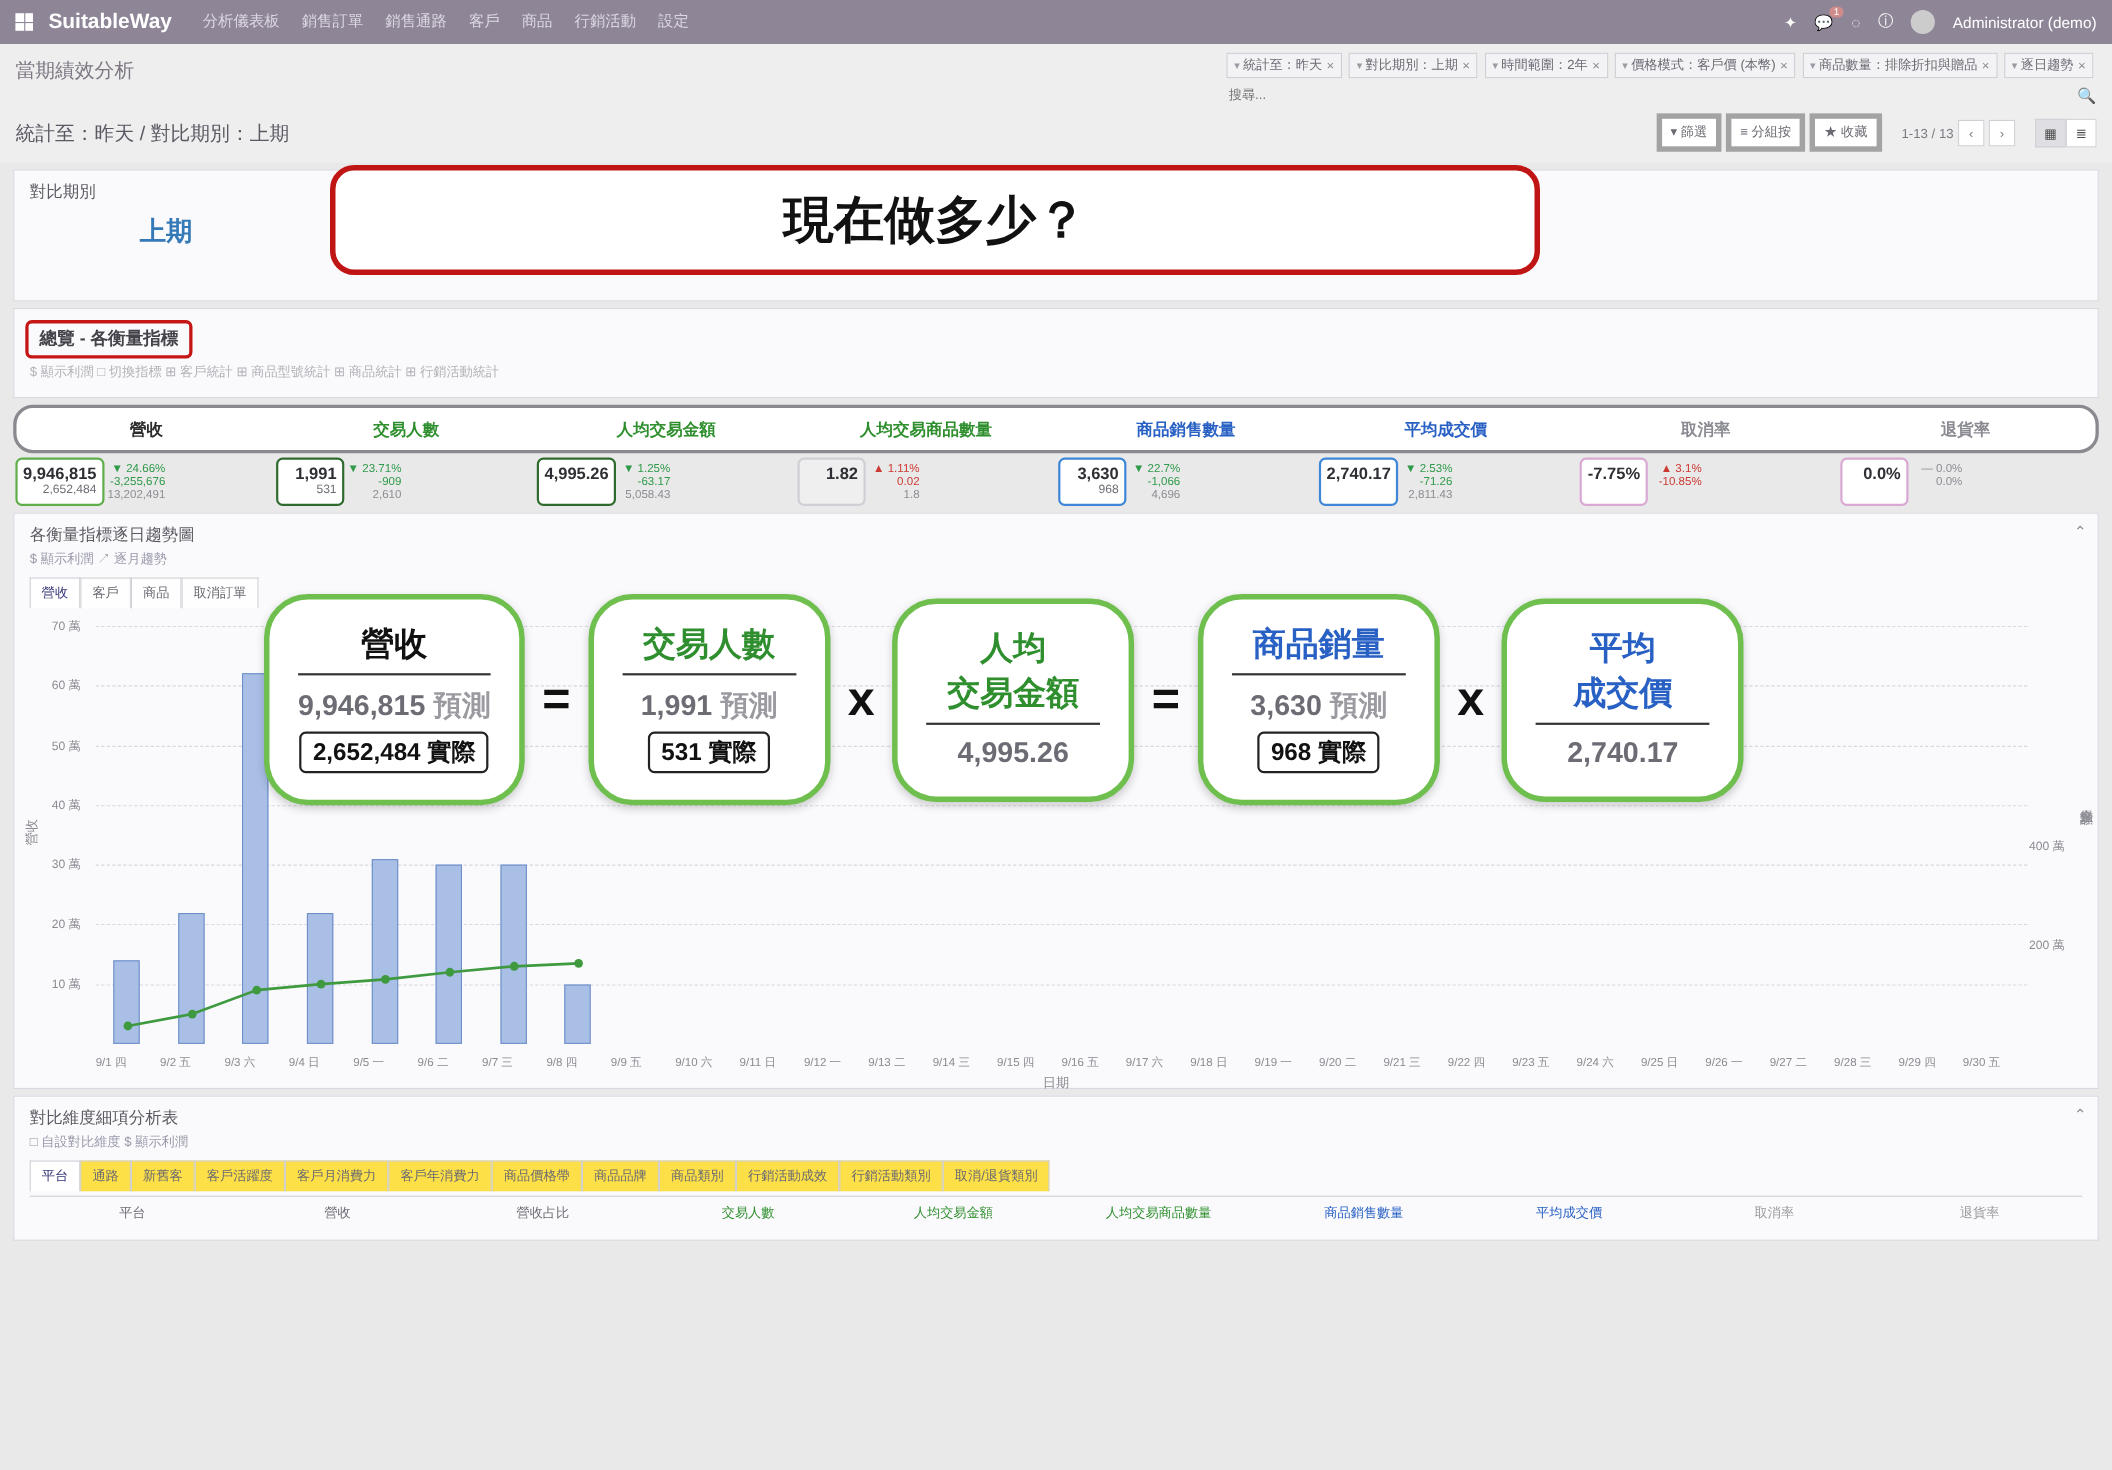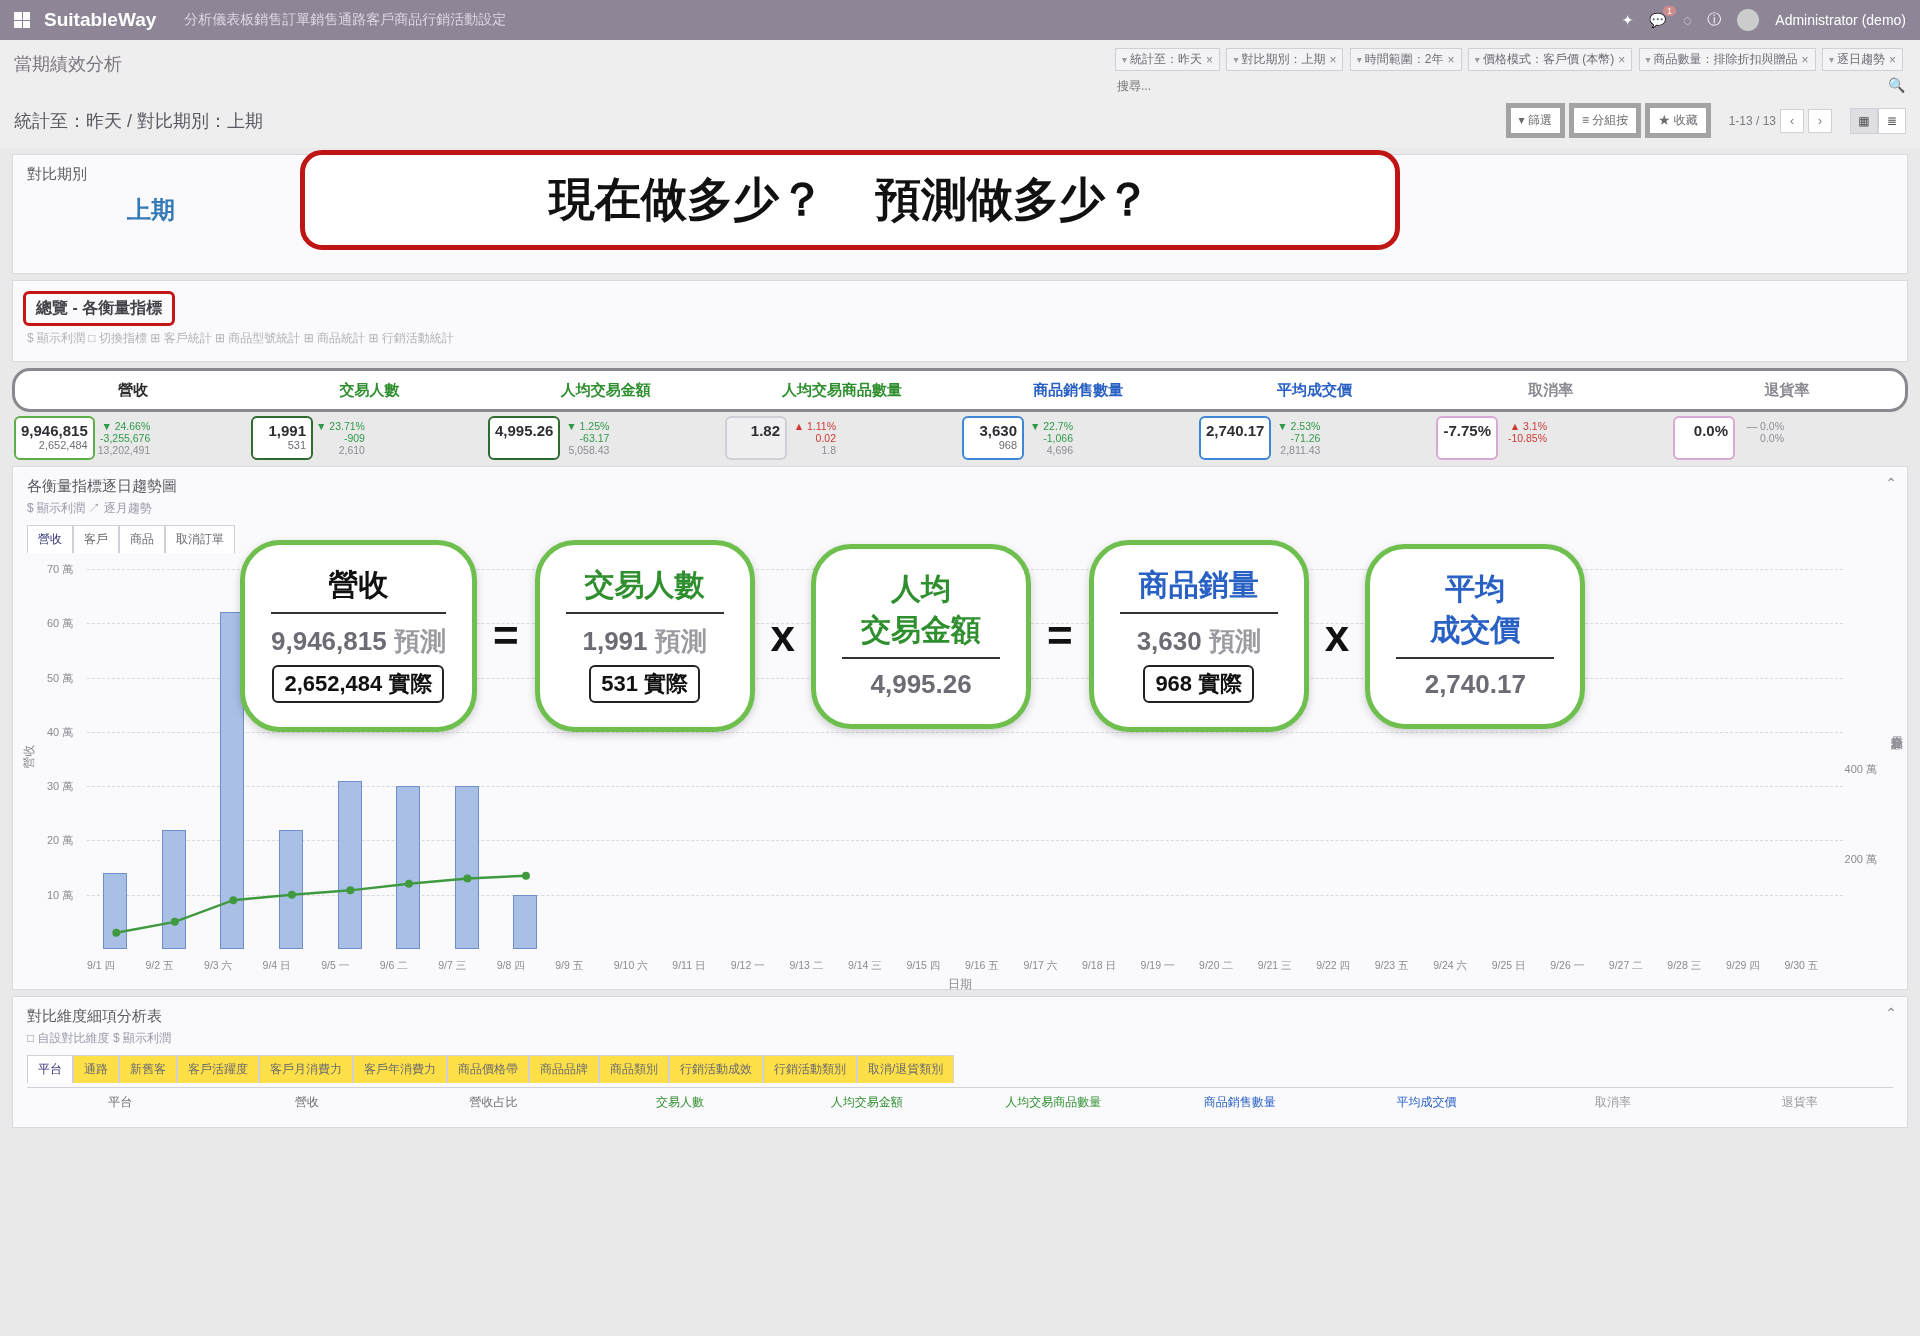--- a/index.html
+++ b/index.html
@@ -2,34 +2,34 @@
 <html><head>
 <meta charset="utf-8">
 <style>
 *{box-sizing:border-box;margin:0;padding:0}
 body{font-family:"Helvetica Neue",Arial,"Microsoft JhengHei",sans-serif;background:#e9e9e9;color:#4c4c4c;font-size:12px;width:1920px;height:1336px;overflow:hidden;position:relative}
 
 .nav{height:40px;background:#8e8597;color:#fff;display:flex;align-items:center;padding:0 14px;font-size:14px}
 .nav .app-icon{width:16px;height:16px;display:grid;grid-template:1fr 1fr/1fr 1fr;gap:1px;margin-right:14px}
 .nav .app-icon span{background:#fff}
 .nav .brand{font-size:19px;font-weight:600;margin-right:28px}
-.nav .menu{display:flex;}
+.nav .menu{display:flex;gap:20px}
 .nav .menu a{color:#ddd7e2;text-decoration:none;cursor:pointer}
 .nav .right{margin-left:auto;display:flex;align-items:center;gap:16px}
 .nav .badge{position:relative}
 .nav .badge .bubble{position:absolute;top:-6px;right:-9px;background:#d08b8b;color:#fff;font-size:9px;border-radius:7px;padding:0 4px}
 .nav .avatar{width:22px;height:22px;border-radius:50%;background:#ccc}
 
 .subh{background:#efeeee;padding:8px 14px 4px;display:flex;align-items:flex-start}
 .page-title{font-size:18px;color:#7b7682;margin-top:4px}
 .subh .filters{margin-left:auto;text-align:left;max-width:900px}
 .subh .tag{display:inline-flex;align-items:center;border:1px solid #cfcfd5;background:#f3f3f6;padding:2px 6px;font-size:12px;color:#6b6b73;margin:0 3px 3px 0}
 .subh .tag .tf{color:#9b9ba3;margin-right:3px;font-size:10px}
 .subh .tag .x{margin-left:4px;color:#888;cursor:pointer}
-.subh .search-row{margin-top:3px;display:flex;align-items:flex-start}
+.subh .search-row{margin-top:3px;display:flex;align-items:flex-end}
 .subh .search-row input{border:none;background:transparent;font-size:12px;color:#888;width:260px;padding:2px}
 .subh .mag{color:#9b9ba3;margin-left:auto;font-size:14px}
 .subh2{background:#efeeee;padding:4px 14px 10px;display:flex;align-items:center}
 .subh2 .crumb{font-size:18px;color:#595963}
 .subh2 .ctrls{margin-left:auto;display:flex;align-items:center;gap:4px}
 .btn-s{border:5px solid #a3a3a3;background:#fff;padding:4px 8px;font-size:12px;color:#6a6a72;cursor:pointer}
 .subh2 .pager{margin-left:14px;color:#7a7a82}
 .subh2 .pgbtn{border:1px solid #d0d0d6;background:#fff;width:24px;height:24px;display:inline-flex;align-items:center;justify-content:center;color:#7a7a82;cursor:pointer}
 .subh2 .view-g{margin-left:14px;display:flex}
 .subh2 .view-g .vb{width:28px;height:26px;border:1px solid #d0d0d6;display:flex;align-items:center;justify-content:center;background:#fff;cursor:pointer}
@@ -198,21 +198,20 @@
   </div>
 </div>
 
 <div class="panel" style="height:120px">
   <div class="panel-title">對比期別</div>
   <div class="period-val">上期</div>
 </div>
 
 <div class="banner">
   <span>現在做多少？</span>
-  <span>預測做多少？</span>
 </div>
 
 <div class="panel ov">
   <span class="ov-head">總覽 - 各衡量指標</span>
   <div class="ov-sub">$ 顯示利潤   □ 切換指標   ⊞ 客戶統計   ⊞ 商品型號統計   ⊞ 商品統計   ⊞ 行銷活動統計</div>
 </div>
 <div class="mhdr" id="mhdr">
     <div class="hcell c-blk">營收</div>
     <div class="hcell c-grn">交易人數</div>
     <div class="hcell c-grn">人均交易金額</div>

